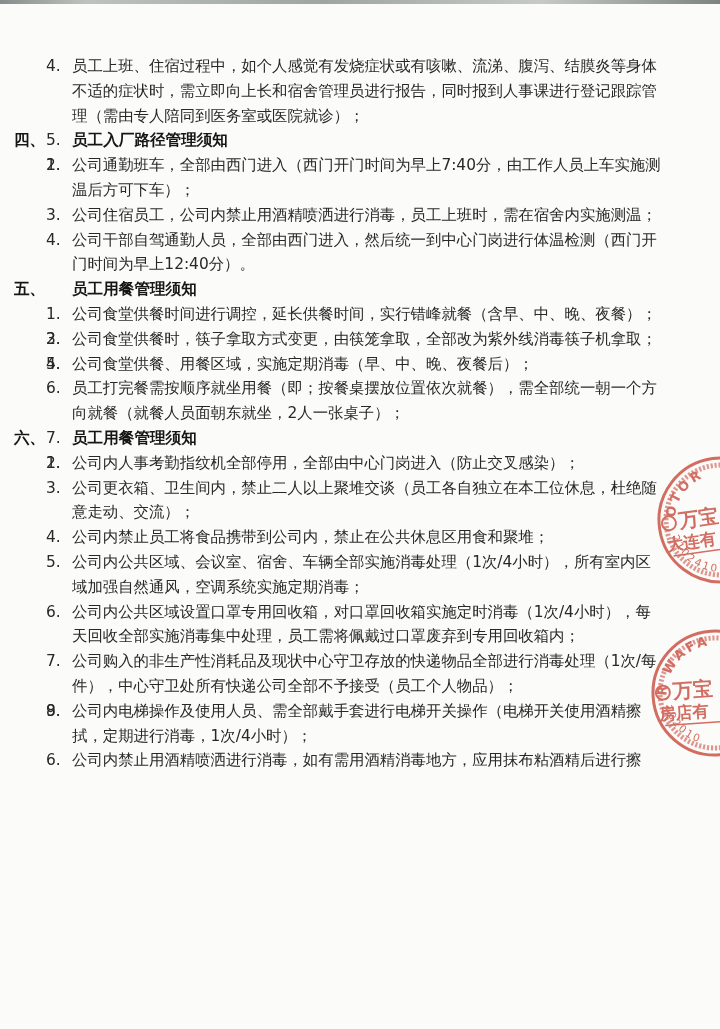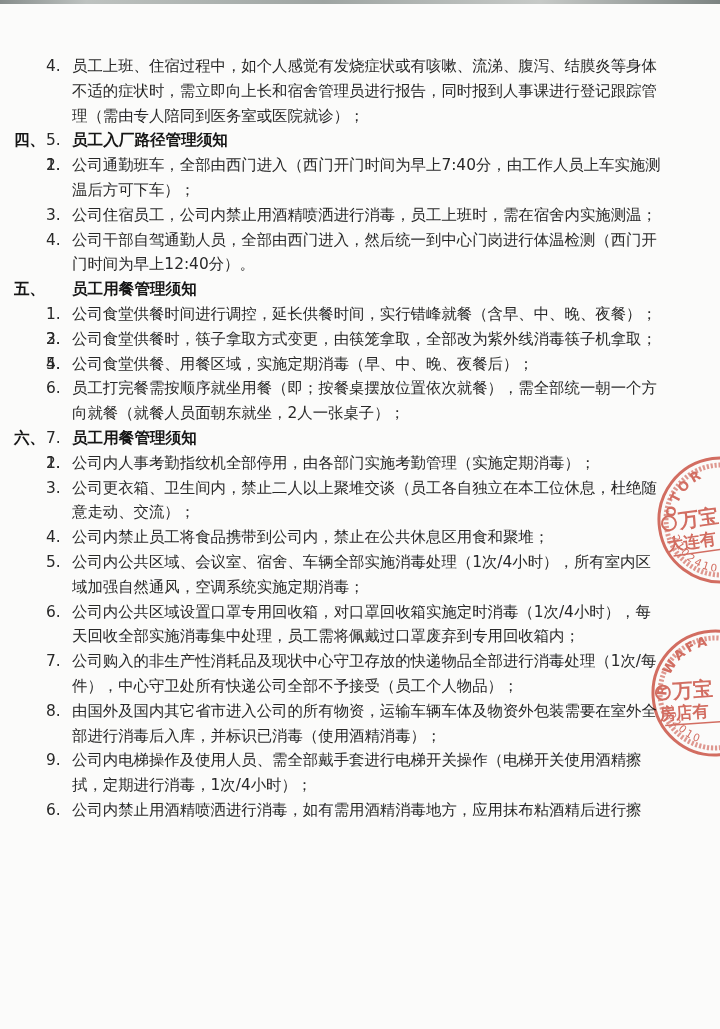--- a/index.html
+++ b/index.html
@@ -47,27 +47,27 @@
       <div class="row sec-row"><span class="num sec-num">五、</span><span>员工用餐管理须知</span></div>
       <div class="row item-row"><span class="num">1.</span><span>公司食堂供餐时间进行调控，延长供餐时间，实行错峰就餐（含早、中、晚、夜餐）；</span></div>
       <div class="row item-row"><span class="num">2.</span></div>
       <div class="row item-row"><span class="num">3.</span><span>公司食堂供餐时，筷子拿取方式变更，由筷笼拿取，全部改为紫外线消毒筷子机拿取；</span></div>
       <div class="row item-row"><span class="num">4.</span></div>
       <div class="row item-row"><span class="num">5.</span><span>公司食堂供餐、用餐区域，实施定期消毒（早、中、晚、夜餐后）；</span></div>
       <div class="row item-row"><span class="num">6.</span><span>员工打完餐需按顺序就坐用餐（即；按餐桌摆放位置依次就餐），需全部统一朝一个方向就餐（就餐人员面朝东就坐，2人一张桌子）；</span></div>
       <div class="row item-row"><span class="num">7.</span></div>
       <div class="row sec-row"><span class="num sec-num">六、</span><span>员工用餐管理须知</span></div>
       <div class="row item-row"><span class="num">1.</span></div>
-      <div class="row item-row"><span class="num">2.</span><span>公司内人事考勤指纹机全部停用，由各部门实施考勤管理（实施定期消毒）；</span></div>
+      <div class="row item-row"><span class="num">2.</span><span>公司内人事考勤指纹机全部停用，全部由中心门岗进入（防止交叉感染）；</span></div>
       <div class="row item-row"><span class="num">3.</span><span>公司更衣箱、卫生间内，禁止二人以上聚堆交谈（员工各自独立在本工位休息，杜绝随意走动、交流）；</span></div>
       <div class="row item-row"><span class="num">4.</span><span>公司内禁止员工将食品携带到公司内，禁止在公共休息区用食和聚堆；</span></div>
       <div class="row item-row"><span class="num">5.</span><span>公司内公共区域、会议室、宿舍、车辆全部实施消毒处理（1次/4小时），所有室内区域加强自然通风，空调系统实施定期消毒；</span></div>
       <div class="row item-row"><span class="num">6.</span><span>公司内公共区域设置口罩专用回收箱，对口罩回收箱实施定时消毒（1次/4小时），每天回收全部实施消毒集中处理，员工需将佩戴过口罩废弃到专用回收箱内；</span></div>
       <div class="row item-row"><span class="num">7.</span><span>公司购入的非生产性消耗品及现状中心守卫存放的快递物品全部进行消毒处理（1次/每件），中心守卫处所有快递公司全部不予接受（员工个人物品）；</span></div>
-      <div class="row item-row"><span class="num">8.</span><span>由国外及国内其它省市进入公司的所有物资，运输车辆车体及物资外包装需要在室外全部进行消毒后入库，并标识已消毒（使用酒精消毒）；</span></div>
+      <div class="row item-row"><span class="num">8.</span></div>
       <div class="row item-row"><span class="num">9.</span><span>公司内电梯操作及使用人员、需全部戴手套进行电梯开关操作（电梯开关使用酒精擦拭，定期进行消毒，1次/4小时）；</span></div>
       <div class="row item-row"><span class="num">6.</span><span>公司内禁止用酒精喷洒进行消毒，如有需用酒精消毒地方，应用抹布粘酒精后进行擦</span></div>
     </main>
 
   <div class="stamp stamp1" style="color: rgb(207, 85, 71);">
     <svg viewBox="-70 -70 140 140">
       <circle r="62" fill="none" stroke="currentColor" stroke-width="3"></circle>
       <circle r="55" fill="none" stroke="currentColor" stroke-width="5" stroke-dasharray="2.2 1.8" opacity="0.7"></circle>
       <path id="arcTop0" d="M -46 0 A 46 46 0 0 1 0 -46" fill="none"></path>
       <path id="arcBot0" d="M -52 0 A 52 52 0 0 0 0 52" fill="none"></path>

